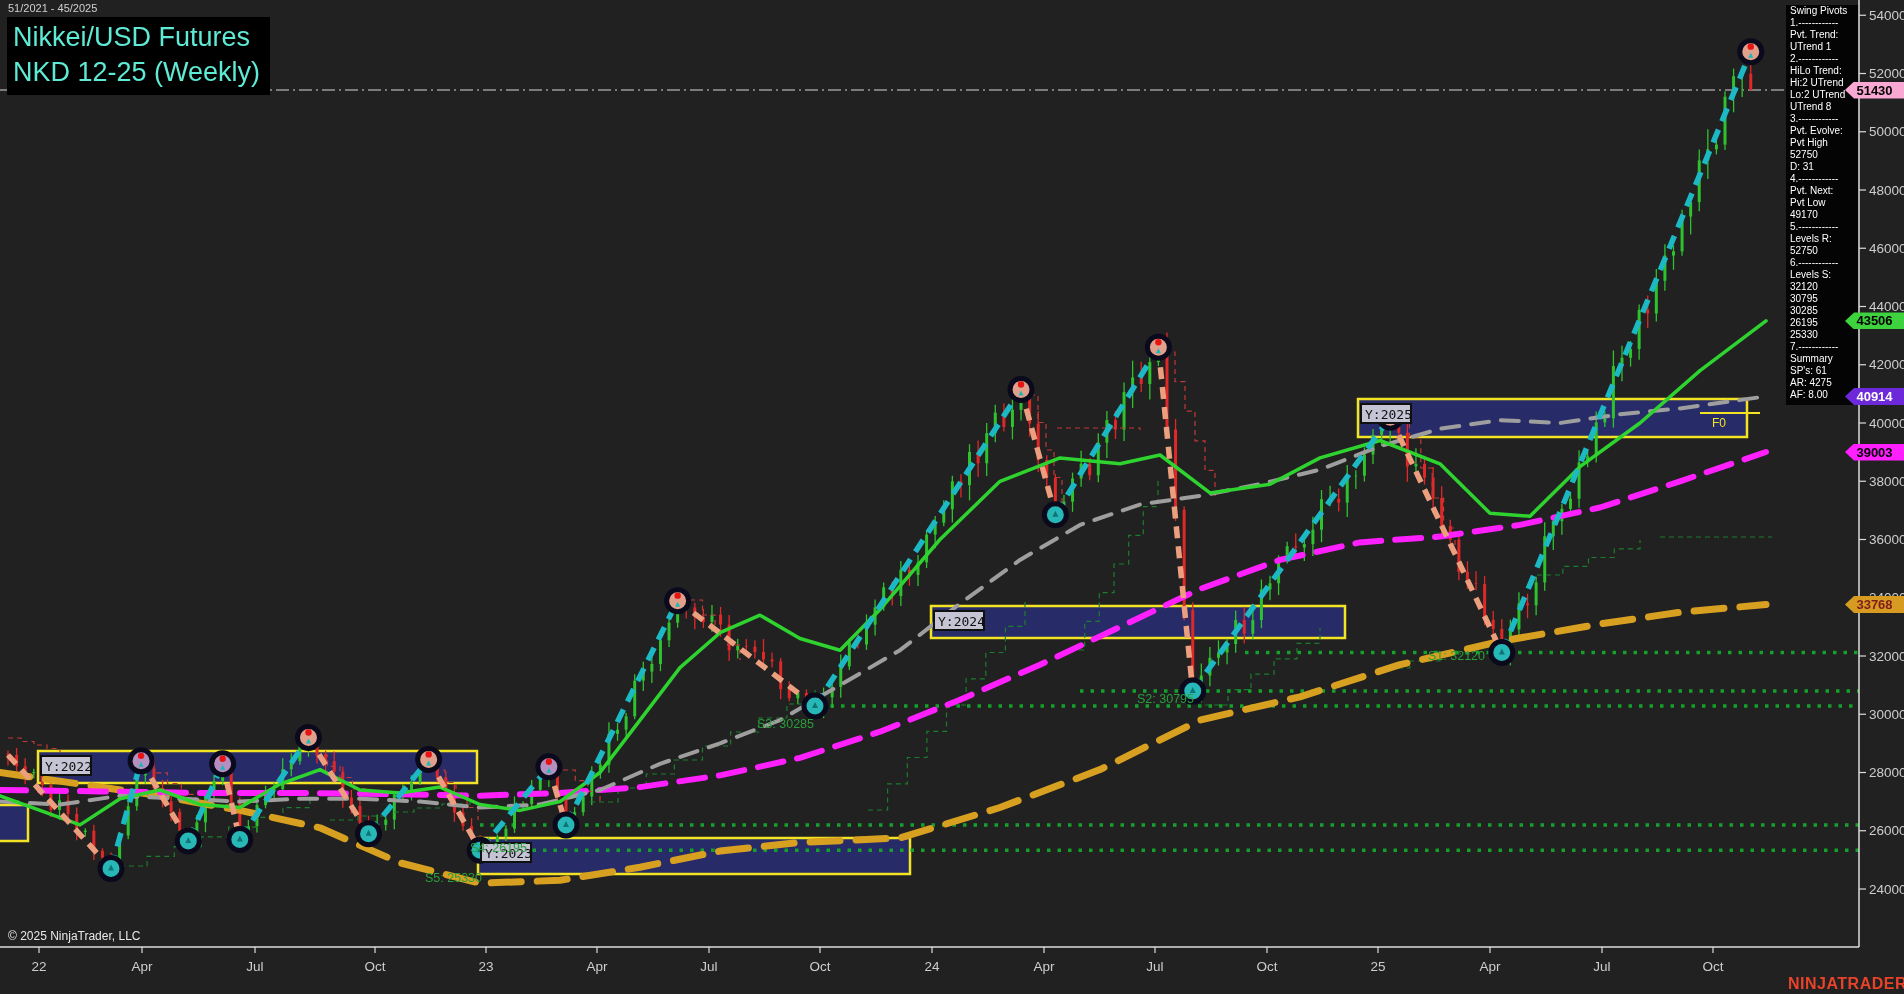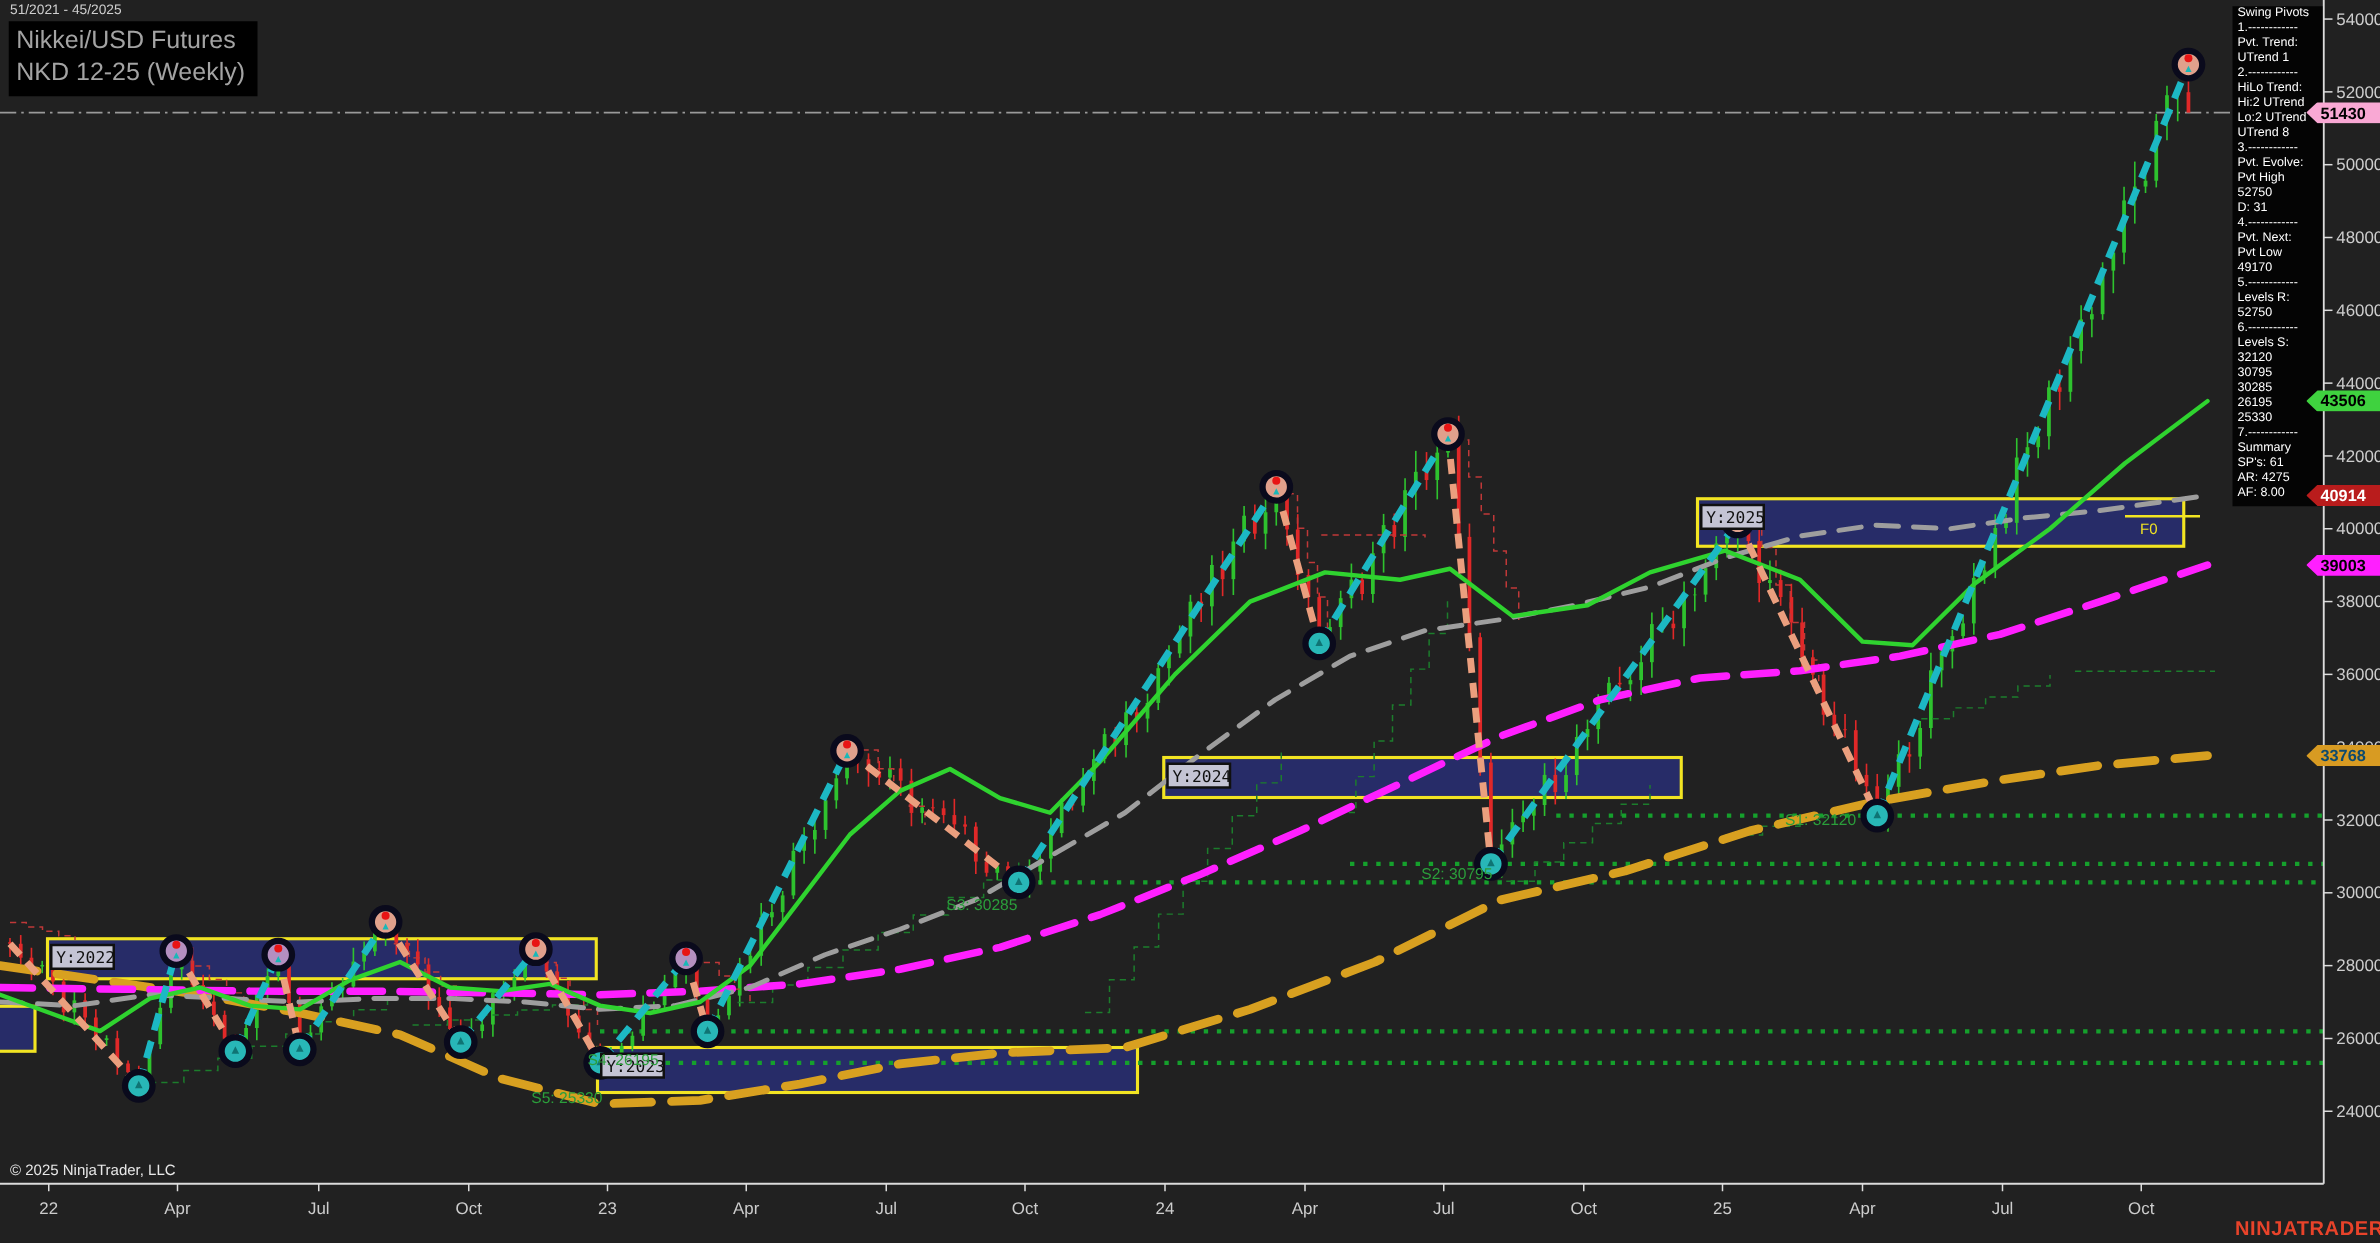--- a/index.html
+++ b/index.html
@@ -1,21 +1,21 @@
 <!DOCTYPE html>
 <html><head>
 <meta charset="utf-8">
 <style>
   html,body{margin:0;padding:0;background:#212121;}
   #screen{position:relative;width:1904px;height:994px;background:#212121;overflow:hidden;
           font-family:"Liberation Sans","DejaVu Sans",sans-serif;}
   #chart-svg{position:absolute;left:0;top:0;}
   #range-label{position:absolute;left:8px;top:2px;font-size:11px;color:#cfcfcf;}
   #title-block{position:absolute;left:7px;top:17px;background:#000;padding:3px 10px 6px 6px;}
-  #title-block .t{font-size:20px;color:#a3a3a3;line-height:1.28;white-space:nowrap;}
+  #title-block .t{font-size:27px;color:#5eead4;line-height:1.28;white-space:nowrap;}
   #side-panel{position:absolute;left:1786px;top:5px;width:68px;background:#040404;
               padding:0 0 4px 4px;color:#fff;font-size:10px;line-height:12px;}
   #side-panel div{white-space:nowrap;}
   #copyright{position:absolute;left:8px;top:929px;font-size:12px;color:#e8e8e8;}
   #series-label{position:absolute;left:8px;top:979px;font-size:10px;color:#9a9a9a;margin-top:43px;}
   #watermark{position:absolute;left:1788px;top:975px;font-size:16px;font-weight:bold;
              color:#e8432a;letter-spacing:0.5px;}
   .ptag{position:absolute;left:1845px;width:59px;height:17px;font-size:13px;font-weight:bold;
         text-align:center;line-height:17px;
         clip-path:polygon(0 50%,9px 0,100% 0,100% 100%,9px 100%);}
@@ -681,17 +681,17 @@
       <div>AF: 8.00</div>
     </div>
 
   <div id="copyright">© 2025 NinjaTrader, LLC</div>
   <div id="series-label">W NKD</div>
   <div id="watermark">NINJATRADER</div>
 
   <div id="tags">
       <div class="ptag" style="top: 81.6012px; background: #f9a8d4; color: rgb(0, 0, 0);">51430</div>
       <div class="ptag" style="top: 312.388px; background: rgb(63, 210, 63); color: rgb(0, 0, 0);">43506</div>
-      <div class="ptag" style="top: 387.88px; background: #b91c1c; color: rgb(255, 255, 255);">40914</div>
+      <div class="ptag" style="top: 387.88px; background: #6d28d9; color: rgb(255, 255, 255);">40914</div>
       <div class="ptag" style="top: 443.538px; background: rgb(255, 31, 255); color: #000000;">39003</div>
-      <div class="ptag" style="top: 596.007px; background: rgb(216, 155, 34); color: #0c4a6e;">33768</div>
+      <div class="ptag" style="top: 596.007px; background: rgb(216, 155, 34); color: #7f1d1d;">33768</div>
     </div>
 </div>
 
 </body></html>

